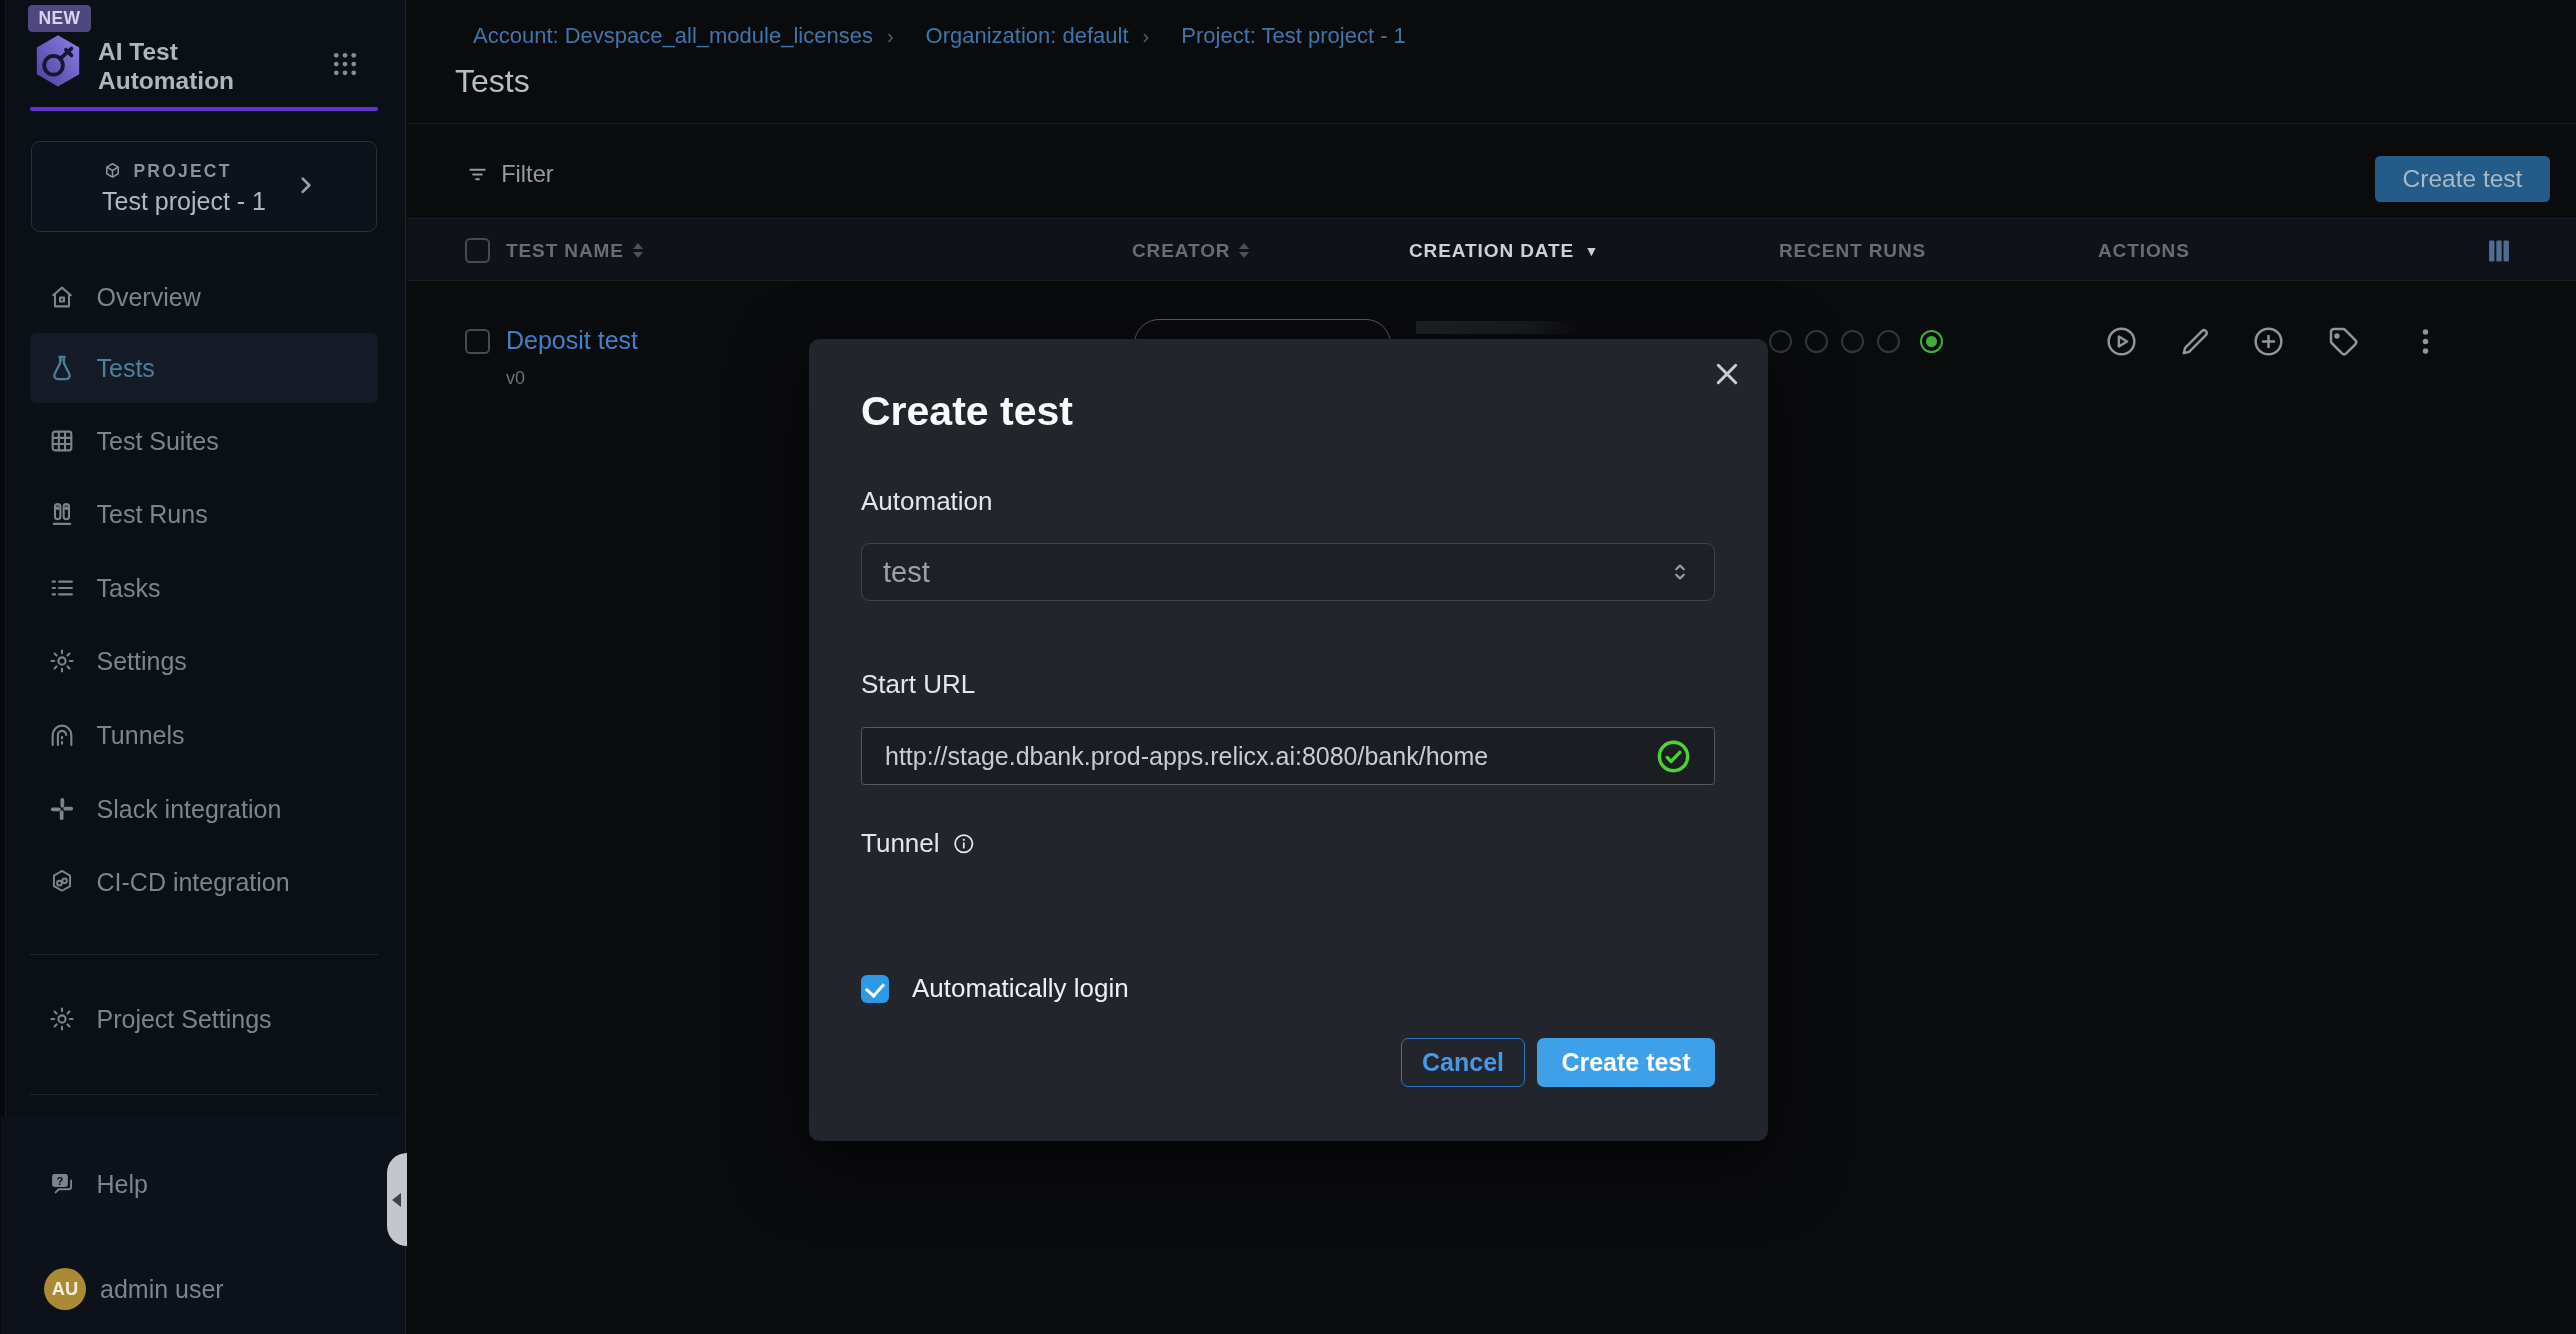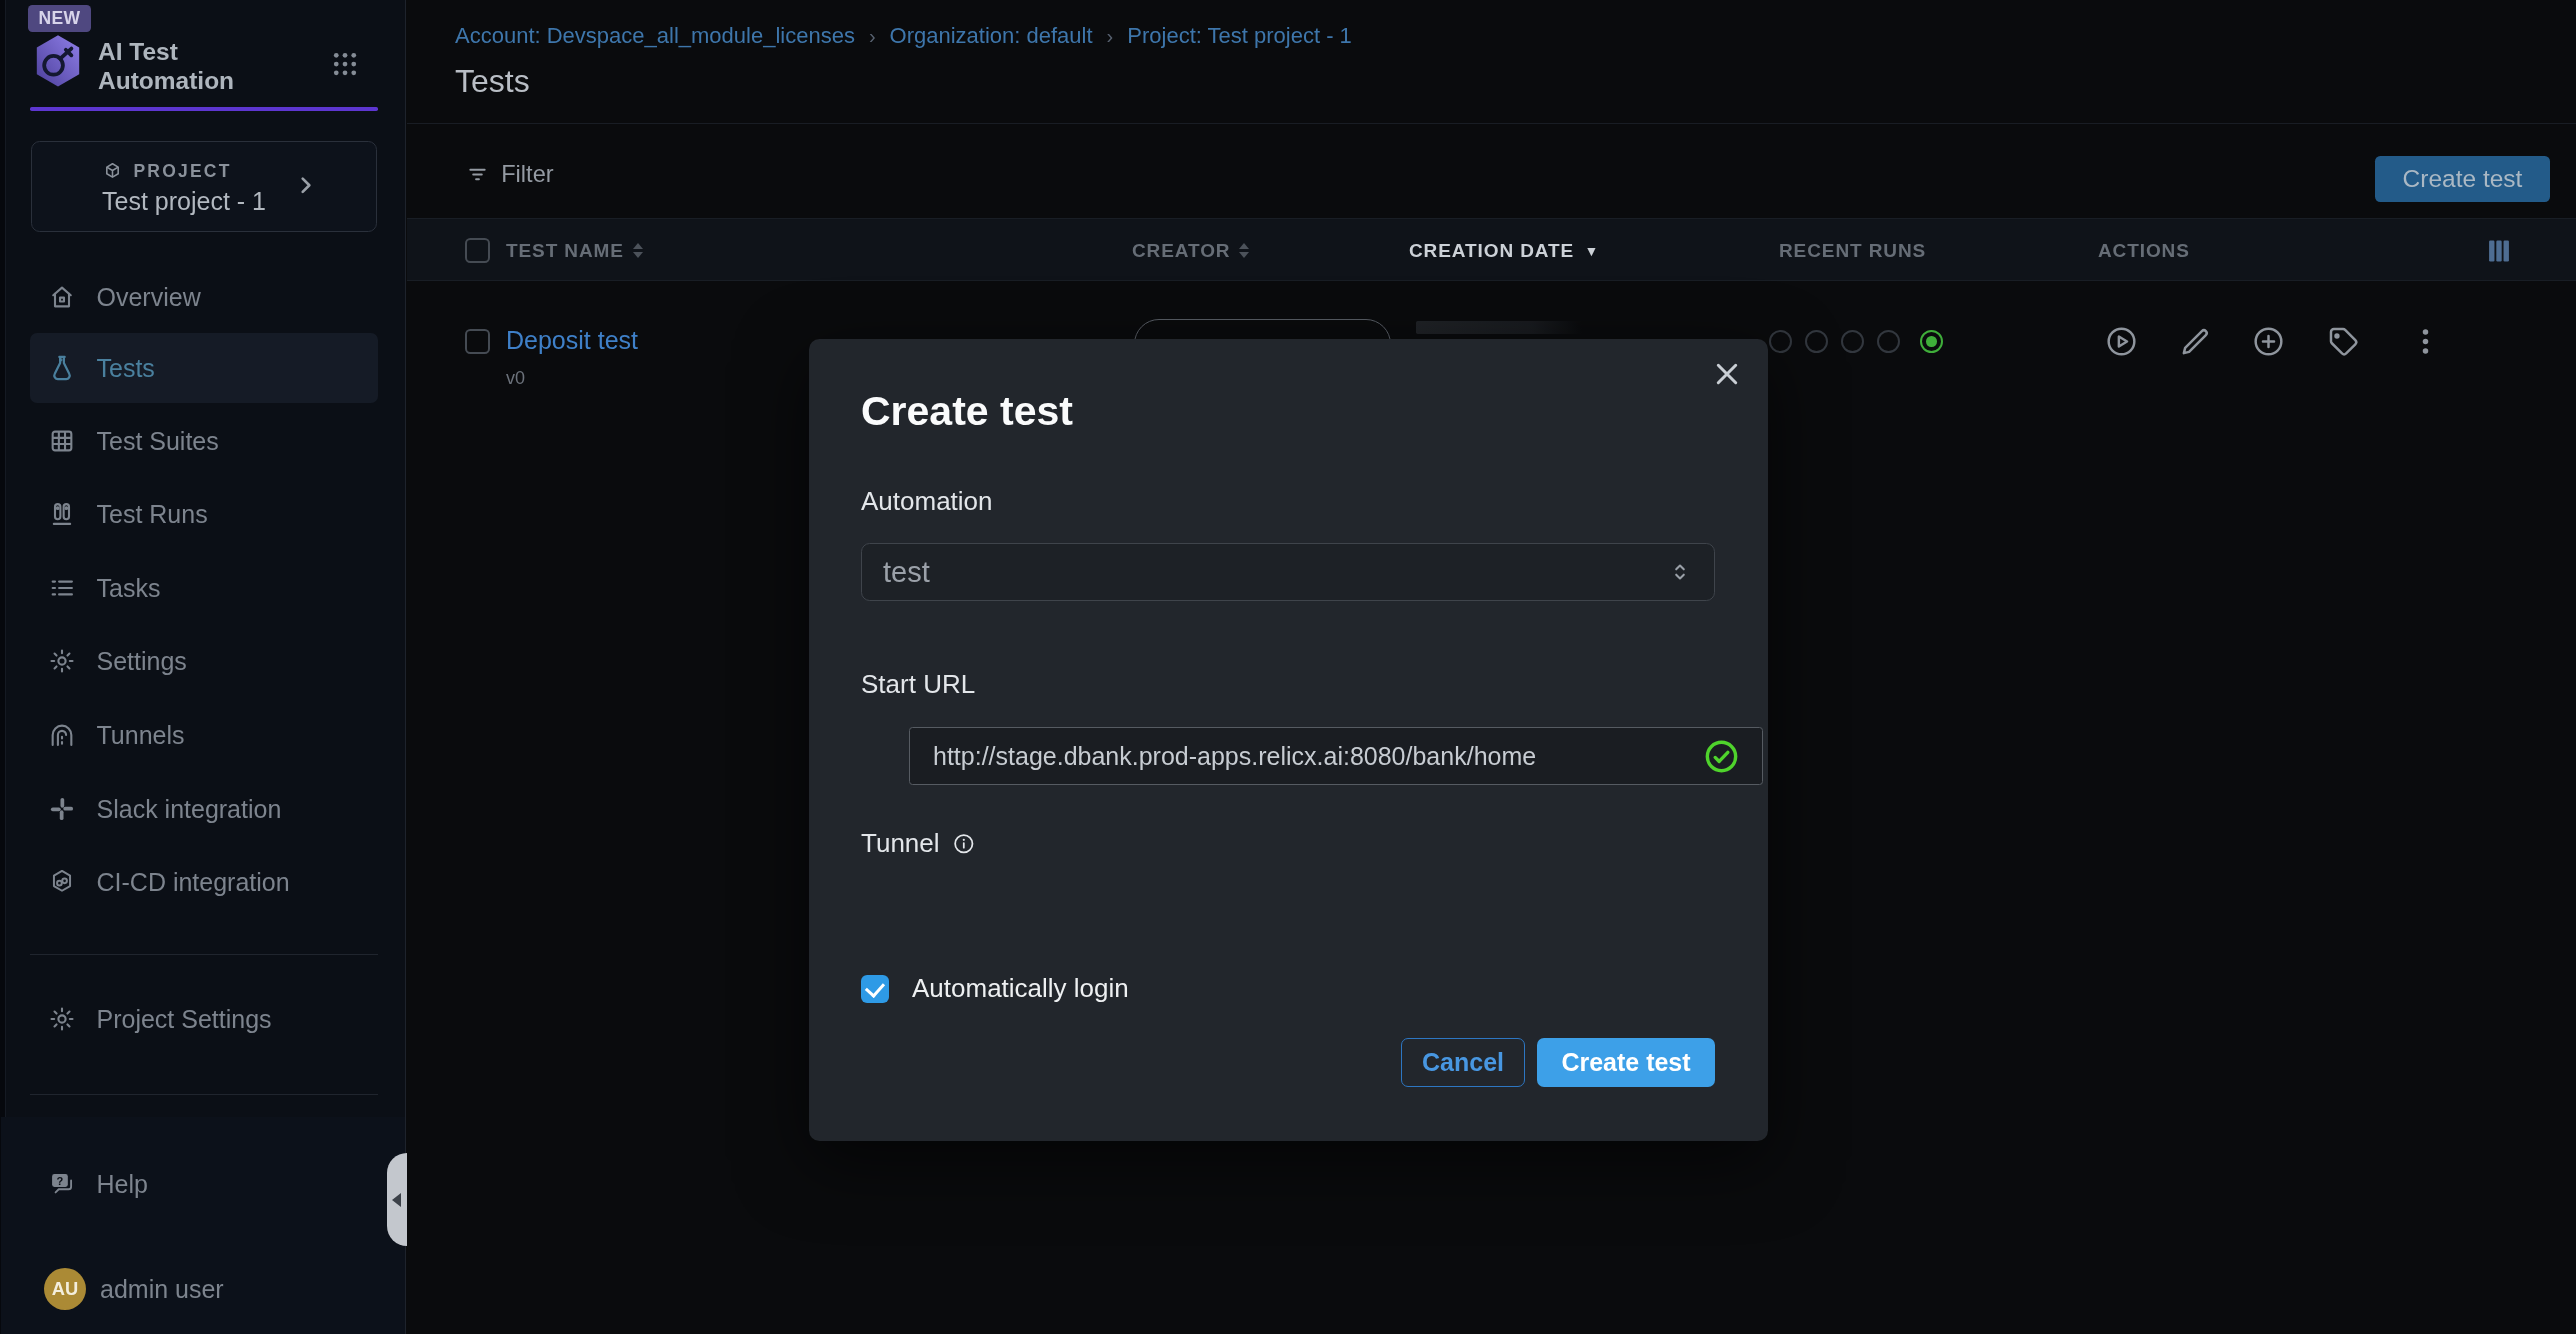--- a/index.html
+++ b/index.html
@@ -31,21 +31,21 @@
 
   .avatar { width:42px; height:42px; border-radius:50%; background:#ab8a35; color:#f3eedd; font-size:18.3px; font-weight:700; display:flex; align-items:center; justify-content:center; flex:0 0 42px; }
   #user-item { gap:14px; padding-left:14px; }
 
   #collapse-handle { position:absolute; left:387px; top:1153px; width:20px; height:93px; background:#c3c7cd; border-radius:46px 0 0 46px; cursor:pointer; display:flex; align-items:center; justify-content:center; }
   #collapse-handle .tri { width:0; height:0; border-top:7.9px solid transparent; border-bottom:7.9px solid transparent; border-right:9.6px solid #3c4149; margin-right:1.7px; }
 
   
   #main { position:absolute; left:407px; top:0; width:2169px; height:1334px; }
   #breadcrumb { position:absolute; left:48px; top:23px; display:flex; align-items:center; gap:14px; font-size:22px; color:#3e76ab; }
-  #breadcrumb .crumb { cursor:pointer; }
+  #breadcrumb .crumb { cursor:pointer;margin-left:18px; }
   #breadcrumb .sep { color:#586270; font-size:20px; }
   #page-title { position:absolute; left:48px; top:63px; font-size:32px; font-weight:500; color:#b9bec5; }
   #header-divider { position:absolute; left:0; top:123px; width:2169px; height:0.9px; background:#191d24; }
 
   #filter { position:absolute; left:59px; top:161px; display:flex; align-items:center; gap:12.2px; color:#949aa2; font-size:23.6px; cursor:pointer; }
   #create-test-top { position:absolute; left:1968px; top:156px; width:175px; height:46px; background:#235b89; border-radius:5.2px; color:#aab8c4; font-size:24.5px; font-weight:500; display:flex; align-items:center; justify-content:center; cursor:pointer; border:none; }
 
   #table-head { position:absolute; left:0; top:218px; width:2169px; height:63px; background:#0f1319; border-top:0.9px solid #191e25; border-bottom:0.9px solid #191e25; }
   .th { position:absolute; top:0; height:63px; display:flex; align-items:center; font-size:19px; font-weight:700; letter-spacing:0.9px; color:#666d76; }
   .th.sorted { color:#ccd1d7; }
@@ -67,21 +67,21 @@
   .action-ic { position:absolute; top:43px; width:35px; height:35px; color:#8f959d; cursor:pointer; }
 
   
   #modal { position:absolute; left:809px; top:339px; width:959px; height:802px; background:#22262c; border-radius:10.5px; box-shadow:0 21px 70px rgba(0,0,0,.6); z-index:5; }
   #modal-close { position:absolute; left:899px; top:15.7px; width:38px; height:38px; color:#c9ced4; cursor:pointer; }
   #modal-title { position:absolute; left:52px; top:49px; font-size:41px; font-weight:600; color:#fafbfc; }
   .fld-label { position:absolute; left:52px; font-size:26px; color:#e3e6ea; display:flex; align-items:center; gap:12.2px; }
   .sel { position:absolute; left:52px; width:854px; height:58px; border:0.9px solid #3f444b; border-radius:8.7px; background:#1d2126; display:flex; align-items:center; padding:0 21px; cursor:pointer; }
   .sel .sel-val { font-size:29px; color:#9ba1a9; flex:1; }
   .sel .chev { color:#9aa0a8; }
-  #url-input { position:absolute; left:52px; top:388px; width:854px; height:58px; border:0.9px solid #565b62; border-radius:3.5px; background:#1a1d22; display:flex; align-items:center; padding:0 22px 0 23px; cursor:text;margin-left:48px; }
+  #url-input { position:absolute; left:52px; top:388px; width:854px; height:58px; border:0.9px solid #565b62; border-radius:3.5px; background:#1a1d22; display:flex; align-items:center; padding:0 22px 0 23px; cursor:text; }
   #url-input .url-val { font-size:25px; color:#c7ccd2; flex:1; }
   #url-valid { color:#4fd32c; }
   #autologin-row { position:absolute; left:52px; top:634px; display:flex; align-items:center; gap:23px; }
   #autologin-box { width:28px; height:28px; border-radius:6.1px; background:#2e9ae6; position:relative; cursor:pointer; }
   #autologin-box::after { content:""; position:absolute; left:7.9px; top:4.4px; width:8.7px; height:14px; border:solid #fff; border-width:0 3.1px 3.1px 0; transform:rotate(42deg); }
   #autologin-label { font-size:26px; color:#eef0f2; }
   .modal-btn { position:absolute; top:699px; height:49px; border-radius:7px; font-size:25px; font-weight:600; display:flex; align-items:center; justify-content:center; cursor:pointer; font-family:inherit; }
   #btn-cancel { left:592px; width:124px; background:transparent; border:1.7px solid #2d76c2; color:#4897e2; }
   #btn-submit { left:728px; width:178px; background:#3da0e8; border:none; color:#ffffff; }
 </style>

